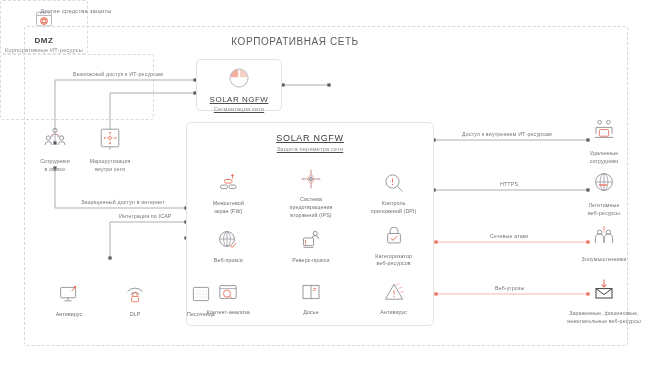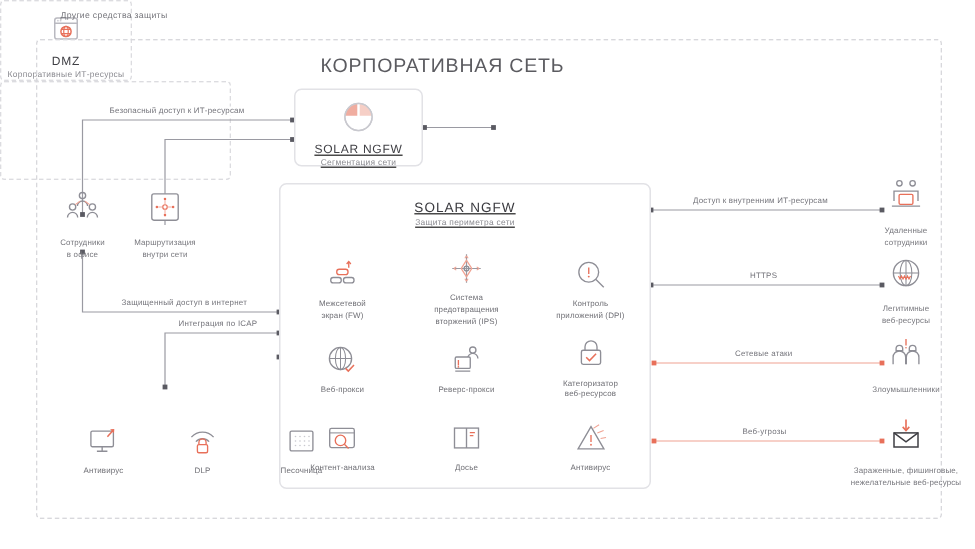--- a/index.html
+++ b/index.html
@@ -14,21 +14,21 @@
   #stage{position:absolute;left:0;top:0;width:650px;height:366px;}
   svg.layer{position:absolute;left:0;top:0;width:650px;height:366px;pointer-events:none;}
 
   
   .corp-net{
     position:absolute;left:24px;top:26px;width:602px;height:318px;
     border:1px dashed #d8d8dc;border-radius:3px;background:transparent;
   }
   .corp-title{
     position:absolute;left:170px;top:36px;width:250px;text-align:center;
-    font-size:13px;letter-spacing:.55px;color:#5b5b60;
+    font-size:10px;letter-spacing:.55px;color:#5b5b60;
   }
 
   .box{
     position:absolute;background:#fff;border:1px solid #e2e2e6;border-radius:5px;
     box-sizing:border-box;
     text-decoration:underline;
   }
   .box-title{font-size:8px;color:#3f3f44;letter-spacing:.5px;text-align:center;}
   .box-sub{font-size:5.6px;color:#8a8a90;text-align:center;letter-spacing:.2px;margin-top:2px;}
 
@@ -169,21 +169,21 @@
           <rect x="4.5" y="5" width="15" height="14" rx="1.5" fill="none" stroke="#b9b9c0" stroke-width="1"></rect>
           <line x1="4.5" y1="8.5" x2="19.5" y2="8.5" stroke="#b9b9c0" stroke-width="1"></line>
           <circle cx="6.6" cy="6.8" r=".6" fill="#cfcfd5"></circle>
           <circle cx="8.4" cy="6.8" r=".6" fill="#cfcfd5"></circle>
           <circle cx="12" cy="14" r="3.4" fill="none" stroke="#e8705a" stroke-width="1"></circle>
           <line x1="8.7" y1="12.6" x2="15.3" y2="12.6" stroke="#e8705a" stroke-width=".8"></line>
           <line x1="8.7" y1="15.4" x2="15.3" y2="15.4" stroke="#e8705a" stroke-width=".8"></line>
           <ellipse cx="12" cy="14" rx="1.5" ry="3.4" fill="none" stroke="#e8705a" stroke-width=".8"></ellipse>
         </svg>
       </span>
-      <div class="box-title" style="margin-top:5px;">DMZ</div>
+      <div class="box-title" style="margin-top:5px;font-weight:bold;">DMZ</div>
       <div class="box-sub">Корпоративные ИТ-ресурсы</div>
     </div>
   </div>
 
   <div class="box" id="ngfw-main">
     <div class="hdr">
       <div class="t">SOLAR NGFW</div>
       <div class="s">Защита периметра сети</div>
     </div>
 

